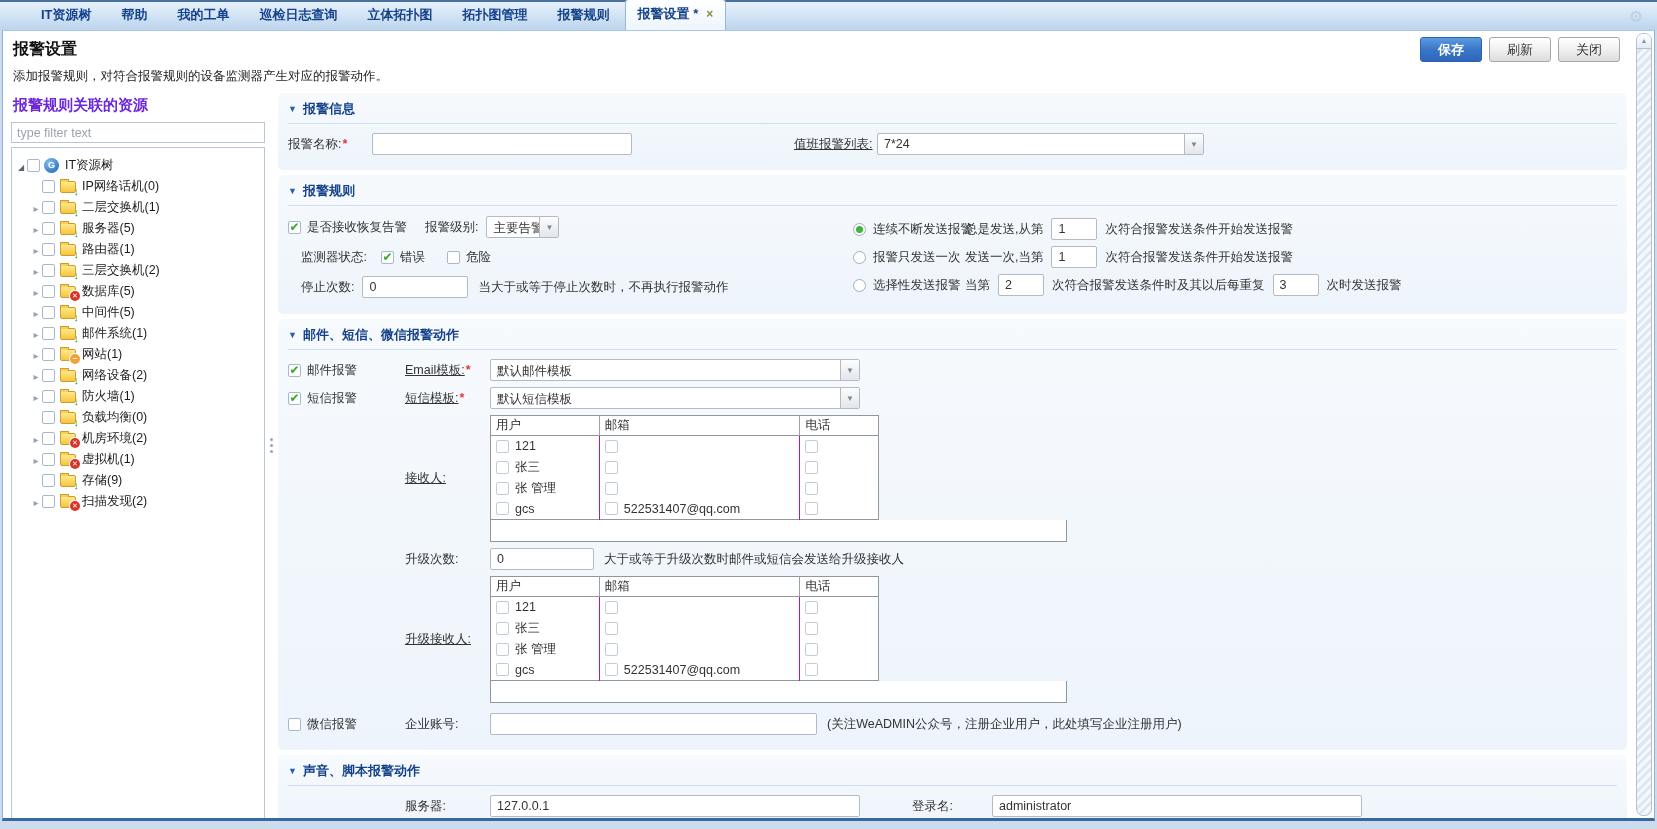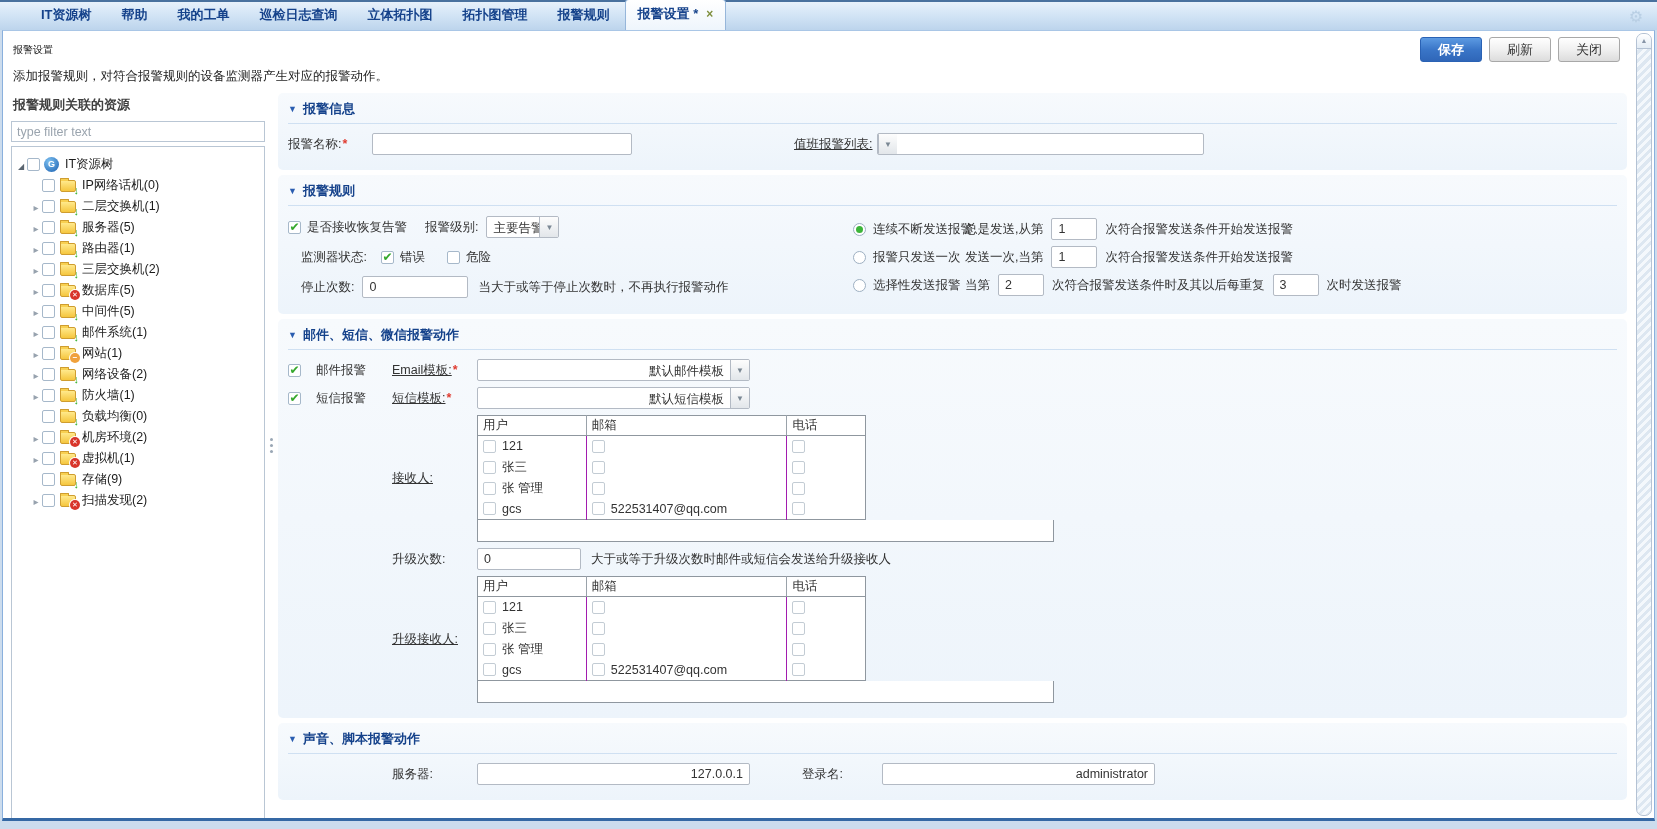--- a/index.html
+++ b/index.html
@@ -18,31 +18,31 @@
   
   .panel { position:relative; height:791px; margin:0 2px; background:#fff;
            border:1px solid #8ab0dd; border-top:1px solid #a9c6e6; border-bottom:3px solid #3568a4; overflow:hidden; }
 
   .scrollbar { position:absolute; top:2px; right:2px; bottom:2px; width:16px; border:1px solid #b4c2d4; border-radius:7px;
                background:repeating-linear-gradient(135deg,#dde7f1 0 3px,#f4f8fc 3px 6px); overflow:hidden; z-index:5; }
   .scroll-up { height:15px; background:linear-gradient(180deg,#ffffff,#e3ecf5); border-bottom:1px solid #b4c2d4;
                font-size:7px; color:#8795a8; text-align:center; line-height:14px; }
 
   .header-row { display:flex; align-items:center; padding:6px 34px 3px 10px; }
-  .page-title { font-size:10px; font-weight:normal; color:#111; }
+  .page-title { font-size:16px; font-weight:bold; color:#111; }
   .hbtns { margin-left:auto; display:flex; gap:7px; }
   .btn { height:25px; padding:0 17px; font-size:13px; border-radius:3px; cursor:pointer;font-family:Liberation Mono, monospace; }
   .btn.primary { background:linear-gradient(180deg,#5c9ae2 0%,#3a76c8 50%,#2f66b8 100%); border:1px solid #2a62b4; color:#fff; font-weight:bold; }
   .btn.plain { background:linear-gradient(180deg,#ffffff 0%,#f0f0f0 50%,#dcdcdc 100%); border:1px solid #a8a8a8; color:#333; }
   .subtitle { padding:3px 10px 8px; color:#222; }
 
   
   .bodyrow { display:flex; padding:0 27px 0 8px; align-items:flex-start; }
   .sidebar { width:254px; flex:none; }
-  .side-title { color:#404040; font-weight:bold; font-size:13px; padding:3px 2px 7px; }
+  .side-title { color:#6d28d9; font-weight:bold; font-size:15px; padding:3px 2px 7px; }
   .filter { width:100%; height:21px; border:1px solid #b9c6d4; padding:2px 5px; font-size:12.5px; color:#555;
             font-family:inherit; }
   .filter::placeholder { color:#9aa4ae; }
   .treebox { border:1px solid #b9c6d4; height:688px; margin-top:4px; padding:7px 3px; overflow:hidden; background:#fff; }
   .trow { display:flex; align-items:center; height:21px; cursor:pointer; }
   .trow.child { padding-left:15px; }
   .ar { width:12px; flex:none; text-align:center; color:#97a2ae; }
   .ar.leaf::before { content:""; }
   .ar.closed::before { content:"▸"; font-size:10px; }
   .ar.open::before { content:"◢"; font-size:8px; color:#5a6570; }
@@ -88,23 +88,23 @@
   .dd .val { flex:1; padding:3px 6px; white-space:nowrap; overflow:hidden; }
   .dd .dbtn { width:19px; flex:none; background:linear-gradient(180deg,#fdfdfd,#e2e6ea); border-left:1px solid #b3bac4;
               color:#7b8894; font-size:8px; display:flex; align-items:center; justify-content:center; cursor:pointer; }
   .radio { width:13px; height:13px; flex:none; border:1px solid #9eb0c2; border-radius:50%; background:#fff;
            display:inline-flex; align-items:center; justify-content:center; cursor:pointer; }
   .radio.sel::after { content:""; width:7px; height:7px; border-radius:50%; background:#3db53a; }
   .num { width:46px; }
 
   
   .w84 { width:84px; } .w260 { width:260px; } .ml162 { margin-left:162px; } .w75 { width:75px; margin-right:8px; }
-  .w327 { width:327px; } .c-cb { width:104px; display:flex; align-items:center; gap:15px; flex:none; }
+  .w327 { width:327px; } .c-cb { width:117px; display:flex; align-items:center; gap:6px; flex:none; }
   .c-lbl { width:85px; flex:none; } .c-lbl2 { width:80px; flex:none; margin-left:52px; }
-  .f330 { width:273px;text-align:right; }
+  .f330 { width:370px; }
 
   .rule-grid { display:flex; align-items:flex-start; }
   .rule-left { width:565px; flex:none; }
   .rule-left .row { height:24px; }
   .mlbl { width:80px; margin-left:13px; }
   .gap22 { margin-left:22px; }
   .rr { display:flex; align-items:center; height:28px; white-space:nowrap; }
   .rr-head { display:flex; align-items:center; gap:7px; width:112px; flex:none; }
   .rr .num { margin:0 8px; }
 
@@ -309,20 +309,21 @@
       <div class="section">
         <div class="sec-h">
           <span class="tri">▼</span>
           <span>报警信息</span>
         </div>
         <div class="row">
           <span class="lbl w84"><span>报警名称:</span><span class="req">*</span></span>
           <input class="inp w260" value="" style="">
           <span class="lbl ul ml162 w75">值班报警列表:</span>
           <span class="dd w327">
+            <span class="val">7*24</span>
             <span class="dbtn">▼</span>
           </span>
         </div>
       </div>
 
       <div class="section">
         <div class="sec-h">
           <span class="tri">▼</span>
           <span>报警规则</span>
         </div>
@@ -606,20 +607,29 @@
                         <span></span>
                       </span>
                     </td>
               </tr>
             </tbody>
               </table>
             <div class="extra"></div>
           </div>
         </div>
 
+        <div class="row" style="margin-top:10px">
+          <span class="c-cb">
+            <span class="cb"></span>
+            <span class="lbl">微信报警</span>
+          </span>
+          <span class="c-lbl lbl">企业账号:</span>
+          <input class="inp w327" value="" style="">
+          <span class="hint">(关注WeADMIN公众号，注册企业用户，此处填写企业注册用户)</span>
+        </div>
       </div>
 
       <div class="section">
         <div class="sec-h">
           <span class="tri">▼</span>
           <span>声音、脚本报警动作</span>
         </div>
         <div class="row">
           <span class="c-cb"></span>
           <span class="c-lbl lbl">服务器:</span>

